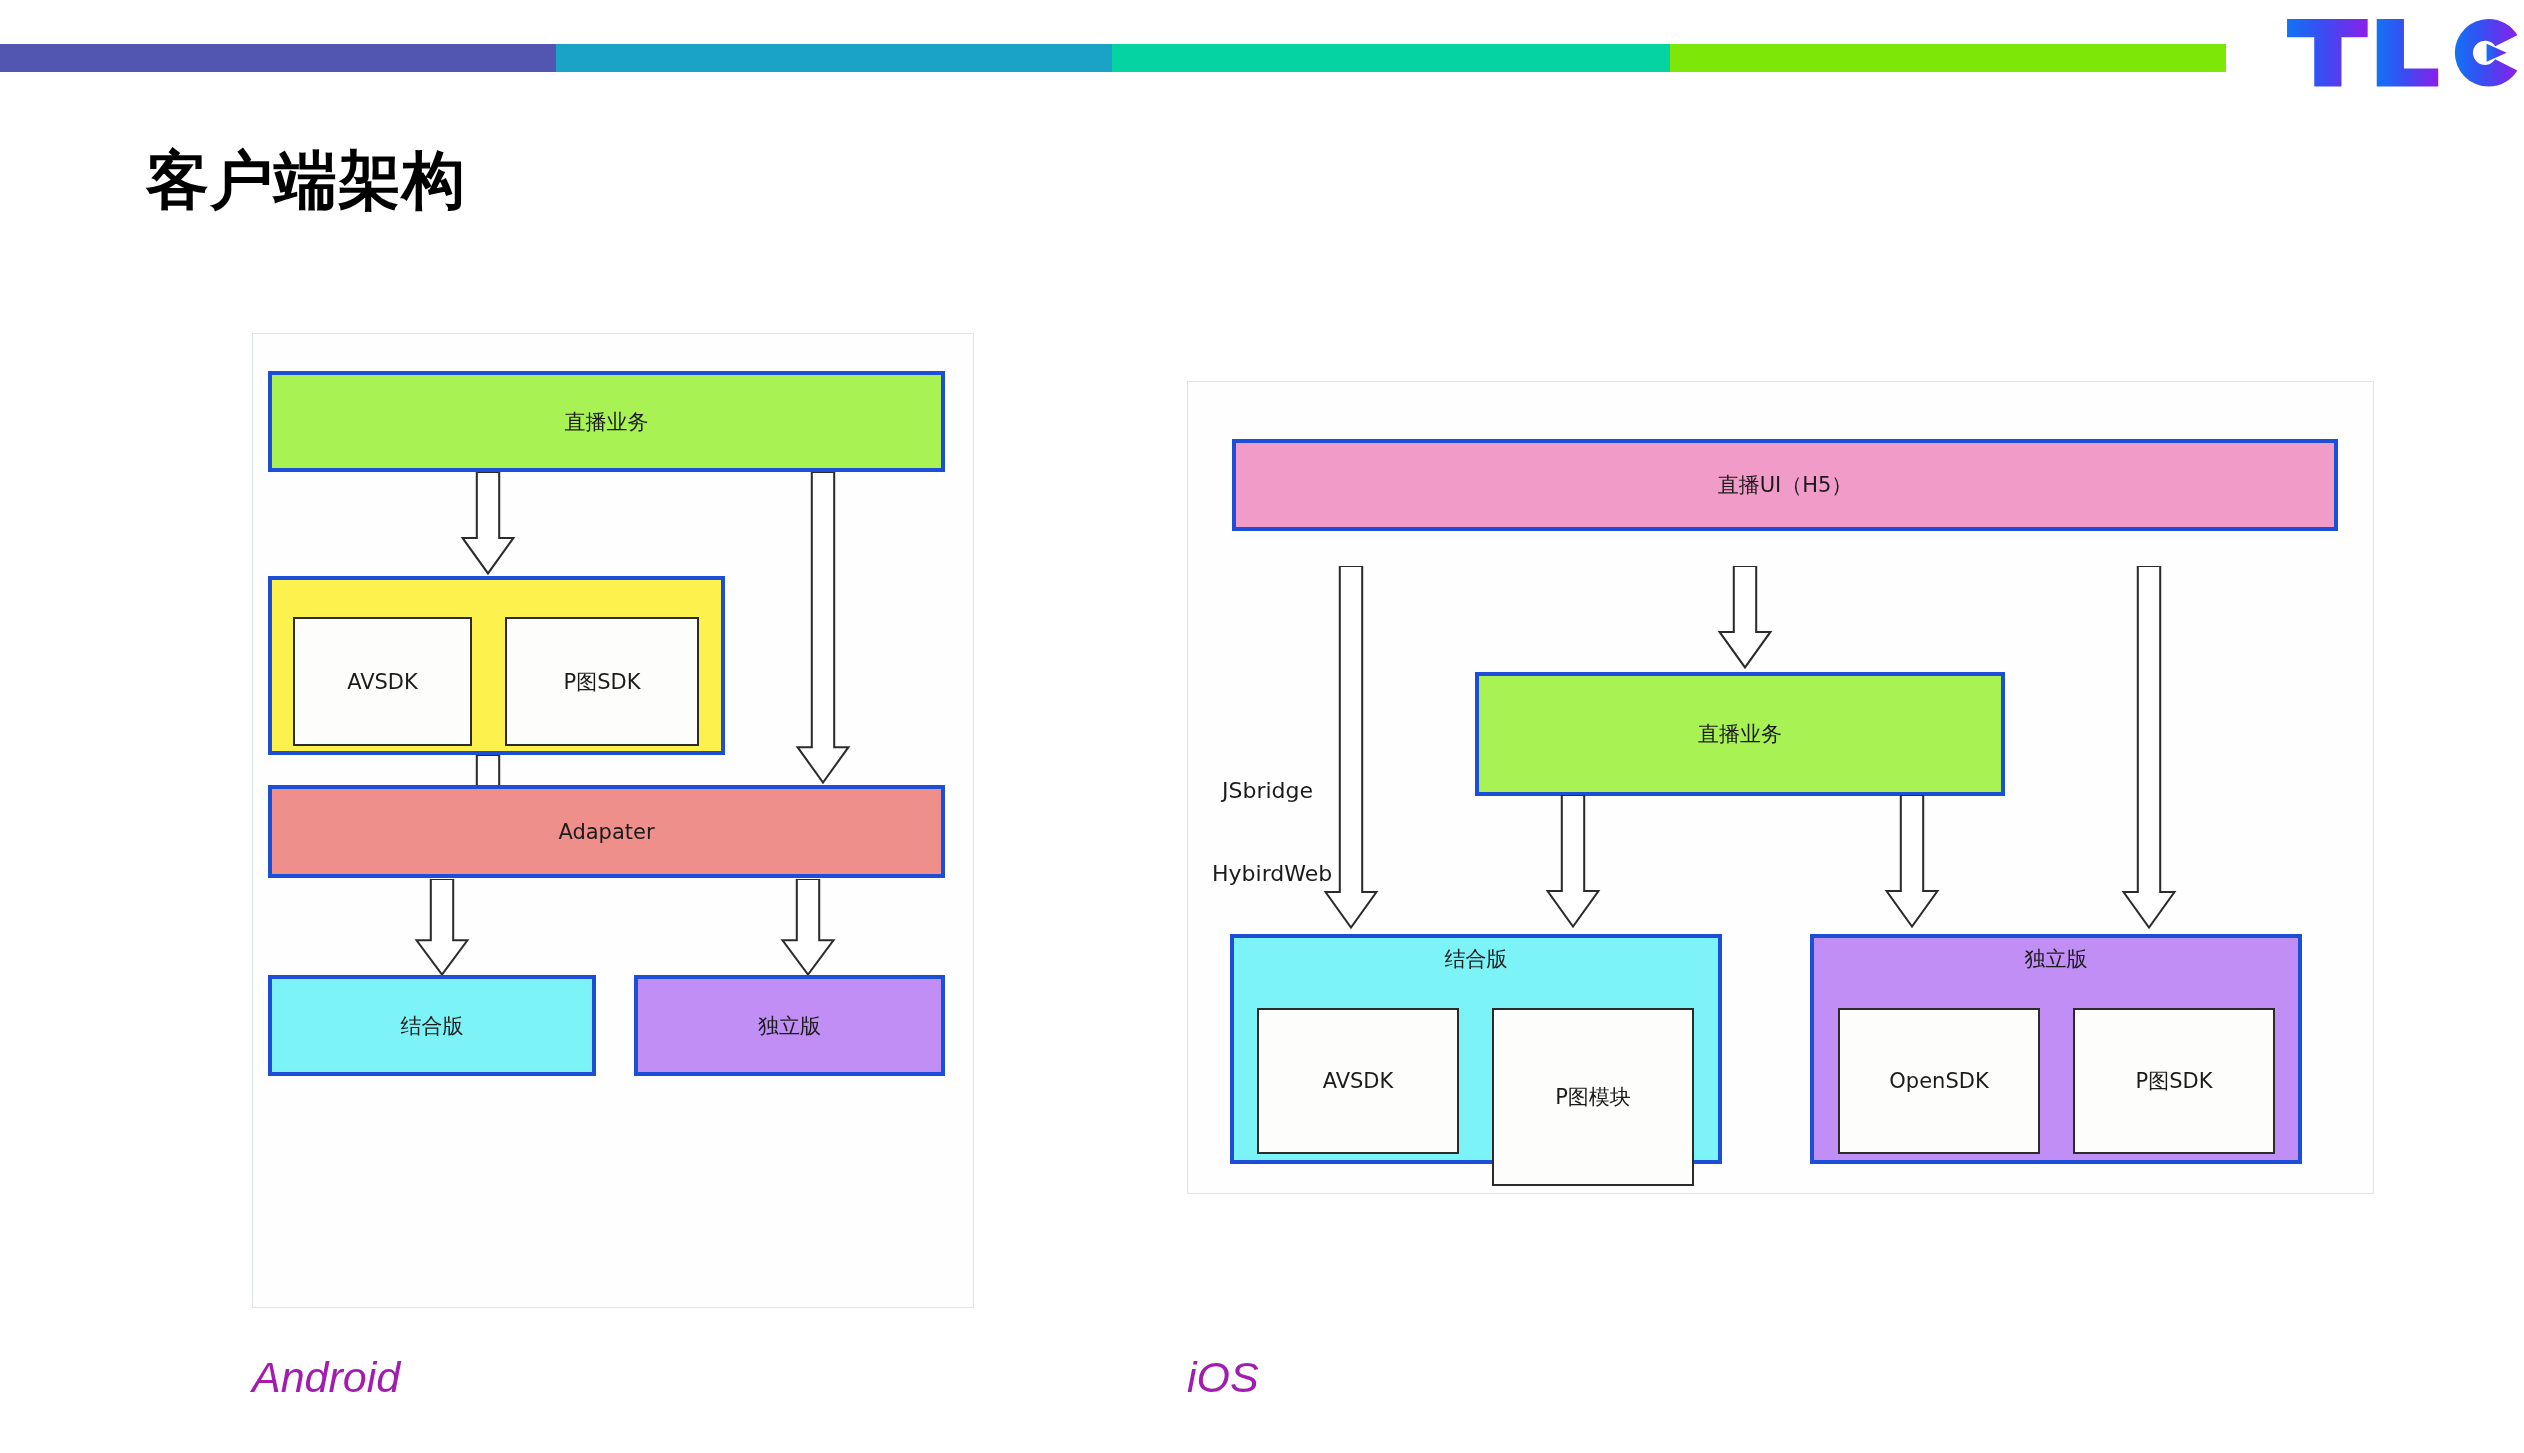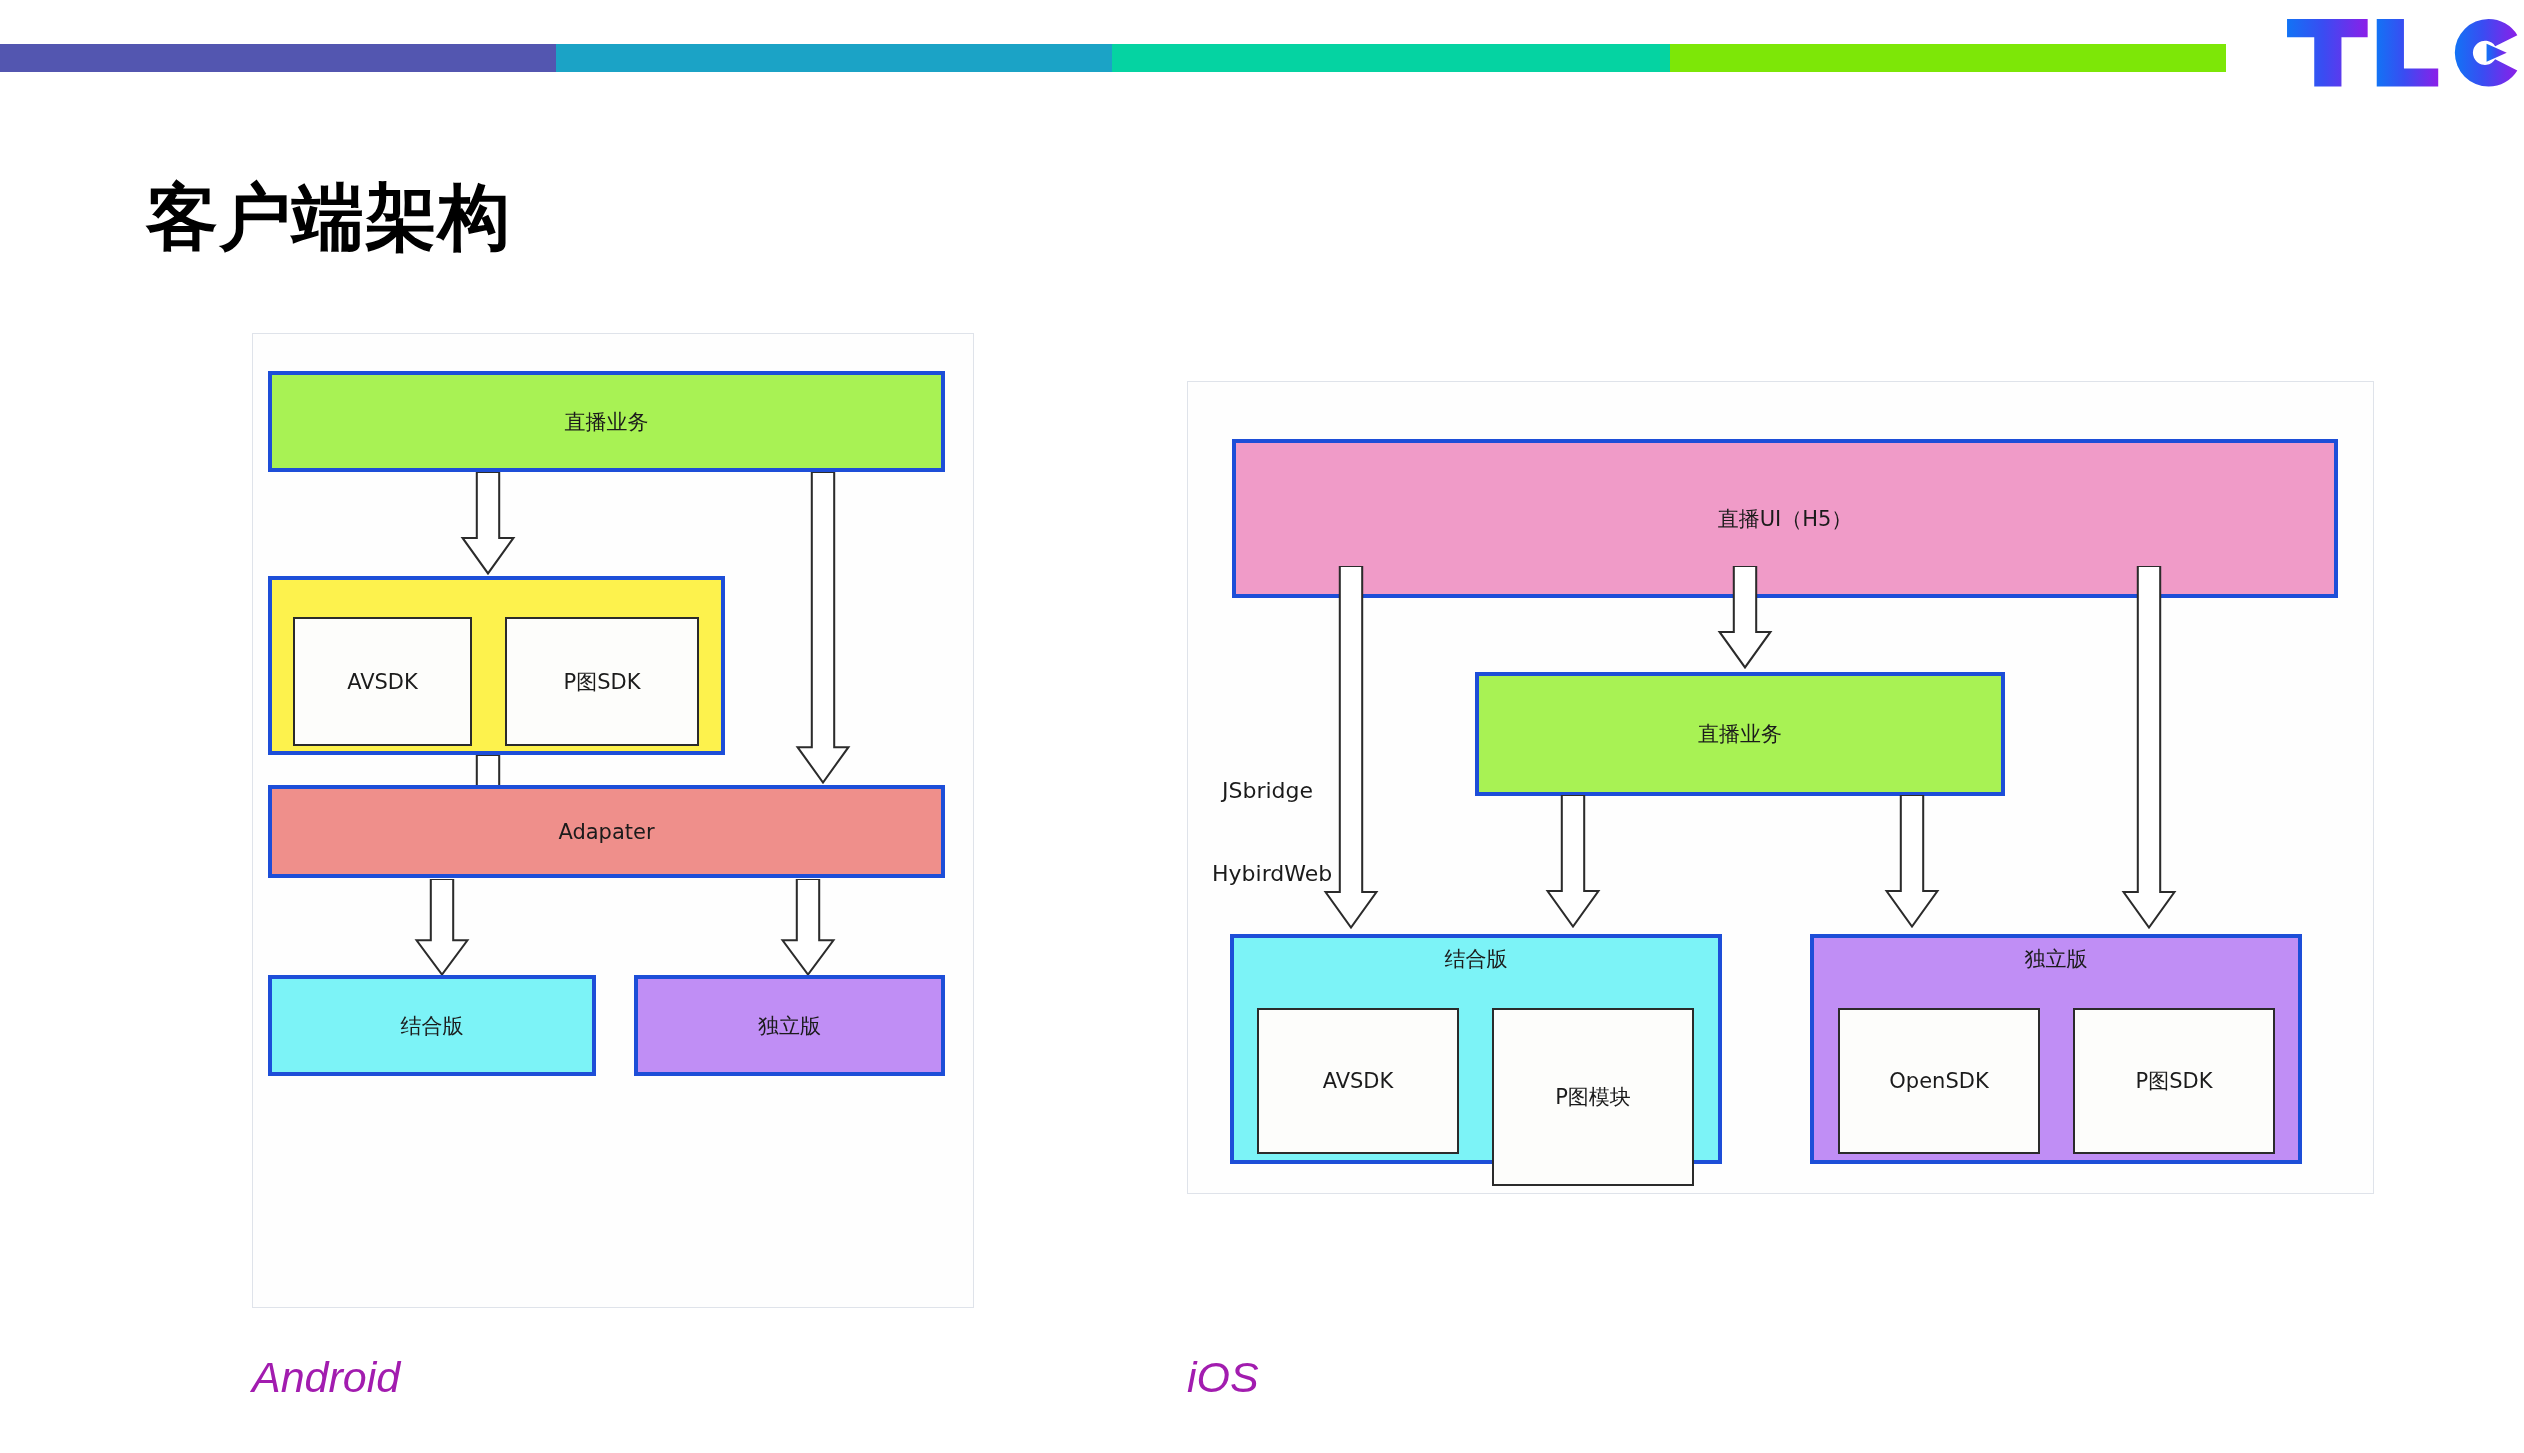--- a/index.html
+++ b/index.html
@@ -14,24 +14,23 @@
   
   .colorbar { position: absolute; top: 44px; left: 0; height: 28px; }
   .cb-seg { position: absolute; top: 0; height: 28px; }
 
   
   .logo { position: absolute; top: 15px; right: 50px; width: 252px; height: 76px; }
 
   
   .title {
     position: absolute; left: 146px; top: 146px;
-    font-size: 72px; font-weight: bold; color: #000000;
+    font-size: 63px; font-weight: bold; color: #000000;
     letter-spacing: 1px; line-height: 1.1;
     font-family: "DejaVu Sans", "Liberation Sans", sans-serif;
-    margin-top: 32px;
   }
 
   
   .diagram { position: absolute; background: #fefefe; }
   .diagram::before {
     content: ""; position: absolute; inset: 0;
     background-image:
       linear-gradient(to right, rgba(185,195,215,.30) 0.5px, transparent 0.5px),
       linear-gradient(to bottom, rgba(185,195,215,.30) 0.5px, transparent 0.5px);
     background-size: 65px 65px;
@@ -169,21 +168,21 @@
   <div class="node" style="left:634px; top:975px; width:311px; height:101px; background:#c08ef5;">
     <span>独立版</span>
   </div>
 
   <div class="caption" style="left:252px; top:1353px; width:722px;">Android</div>
 
   <div class="diagram" style="left:1187px; top:381px; width:1187px; height:813px;">
   </div>
   <div class="frame-border" style="left:1187px; top:381px; width:1187px; height:813px;"></div>
 
-  <div class="node" style="left:1232px; top:439px; width:1106px; height:159px; background:#f09bc8;">
+  <div class="node" style="left:1232px; top:439px; width:1106px; height:92px; background:#f09bc8;">
     <span>直播UI（H5）</span>
   </div>
 
   <div class="arrow" style="left:1323px; top:566px; width:56px; height:364px;">
     <svg viewBox="0 0 110 720" preserveAspectRatio="none">
       <polygon points="33,0 77,0 77,645 105,645 55,715 5,645 33,645" fill="#ffffff" stroke="#2b2b2b" stroke-width="4"></polygon>
     </svg>
   </div>
 
   <div class="edge-label" style="left:1222px; top:778px;">JSbridge</div>

